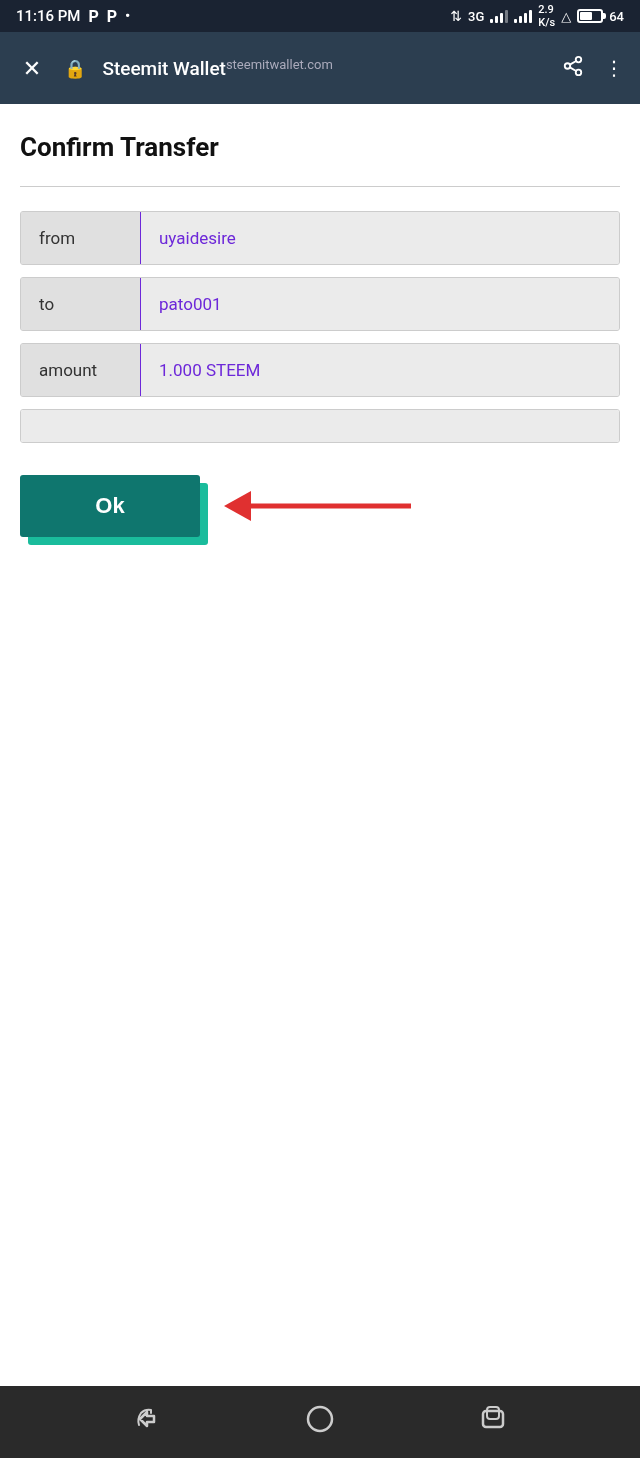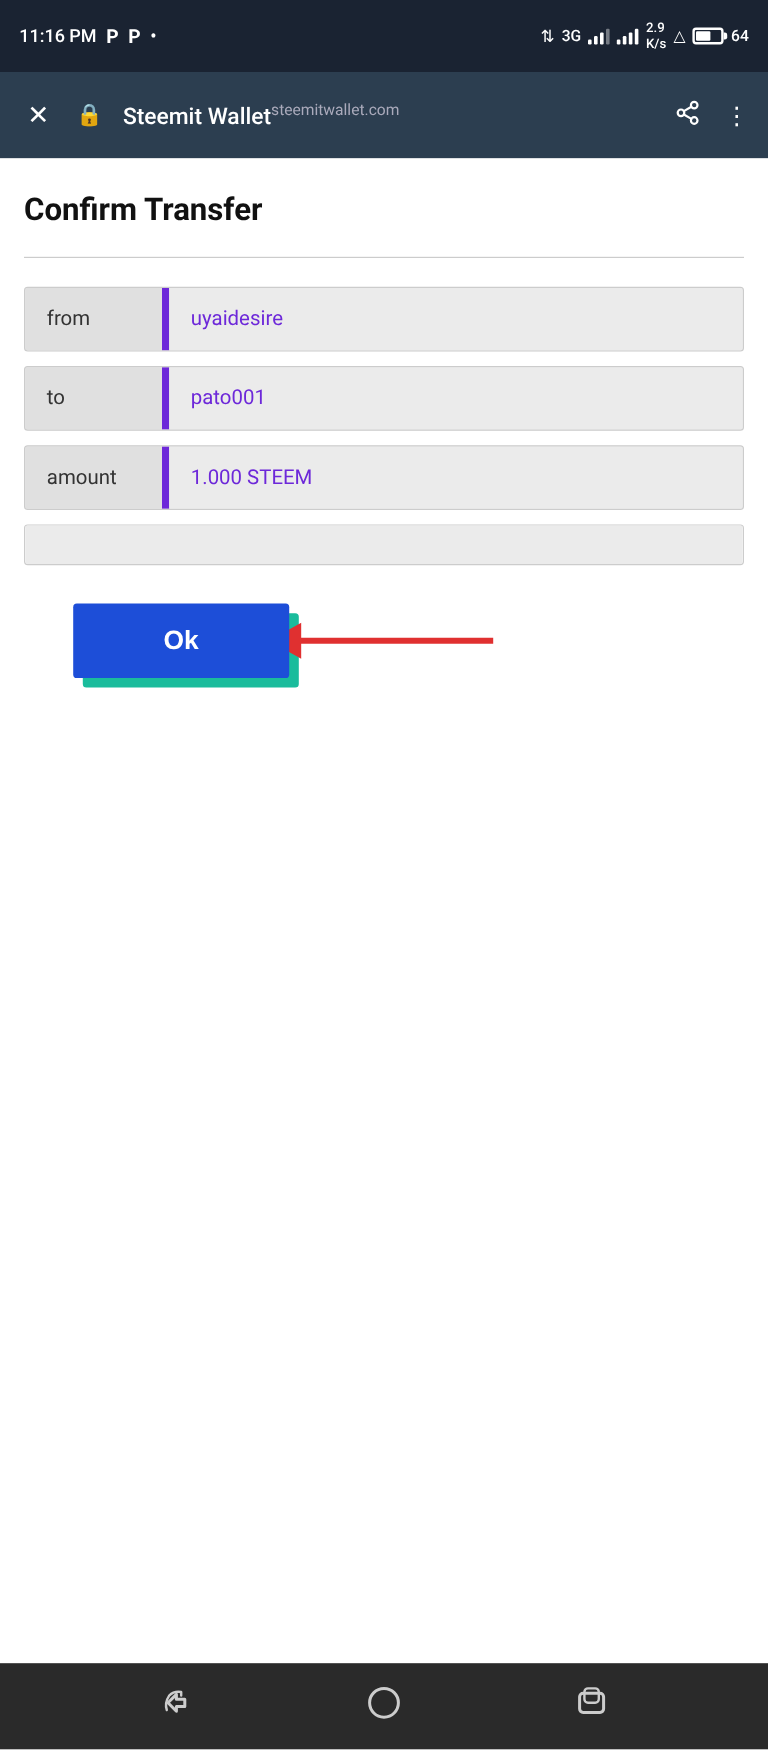--- a/index.html
+++ b/index.html
@@ -10,21 +10,21 @@
       font-family: 'Roboto', Arial, sans-serif;
       background: #fff;
       display: flex;
       flex-direction: column;
     }
 
     
     .status-bar {
       background: #1a2332;
       color: #fff;
-      height: 60px;
+      height: 32px;
       display: flex;
       align-items: center;
       justify-content: space-between;
       padding: 0 16px;
       font-size: 15px;
       font-weight: 500;
     }
     .status-bar-left {
       display: flex;
       align-items: center;
@@ -139,21 +139,21 @@
     }
 
     .form-label {
       background: #e0e0e0;
       color: #333;
       font-size: 17px;
       padding: 16px 18px;
       min-width: 120px;
       display: flex;
       align-items: center;
-      border-right: 6px solid #6d28d9;
+      border-right: 1px solid #6d28d9;
       font-weight: 400;
     }
 
     .form-value {
       background: #ebebeb;
       color: #6d28d9;
       font-size: 17px;
       padding: 16px 18px;
       flex: 1;
       display: flex;
@@ -166,35 +166,34 @@
       right: -8px;
       width: 180px;
       height: 62px;
       background: #1abc9c;
       border-radius: 3px;
       z-index: 0;
     }
 
     .ok-button {
       position: relative;
-      background: #1d4ed8;
+      background: #0f766e;
       color: #fff;
       font-size: 22px;
       font-weight: 700;
       border: none;
       padding: 16px 60px;
       width: 180px;
       height: 62px;
       cursor: pointer;
       border-radius: 3px;
       z-index: 1;
       display: flex;
       align-items: center;
       justify-content: center;
-      margin-left: 41px;
     }
 
     
     .arrow-annotation {
       position: absolute;
       top: 50%;
       transform: translateY(-50%);
       left: 196px;
       display: flex;
       align-items: center;

